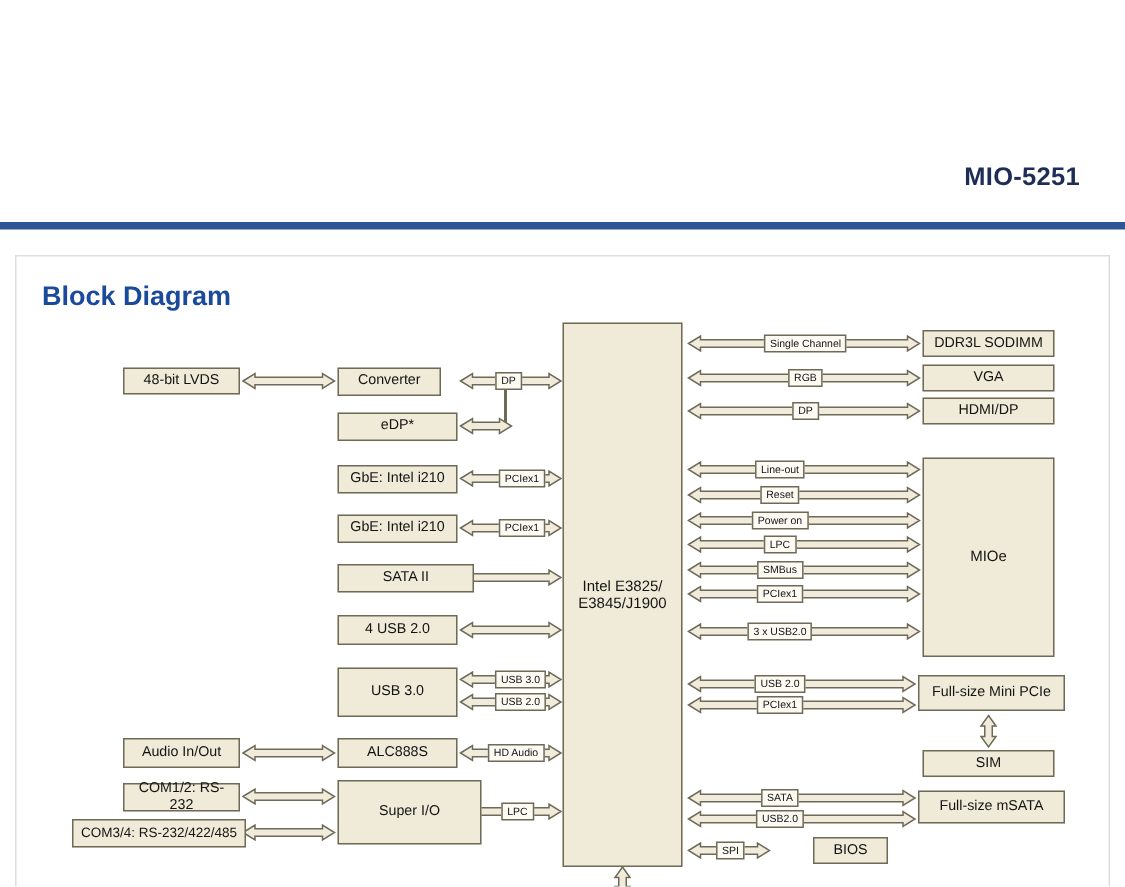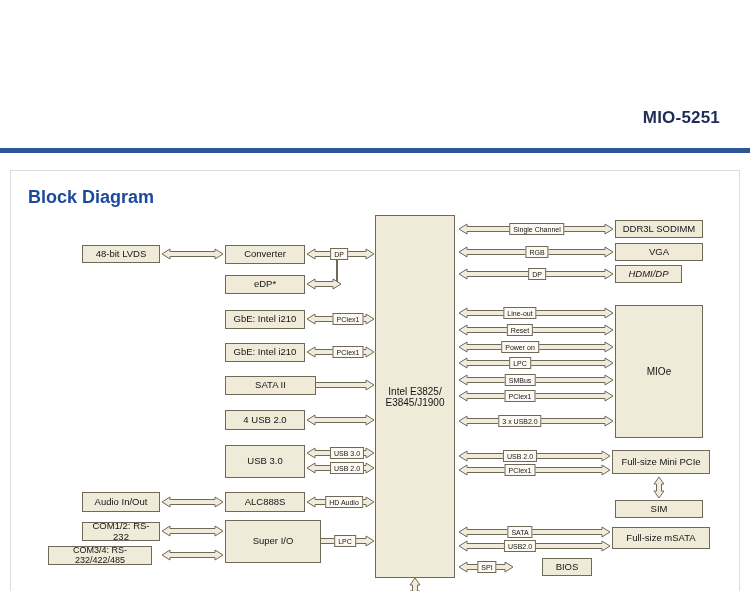--- a/index.html
+++ b/index.html
@@ -50,41 +50,41 @@
 <div>
 
   <div class="model">MIO-5251</div>
   <div class="rule"></div>
   <div class="frame"></div>
   <div class="section-title">Block Diagram</div>
 
   <div>
 
     <div class="blk" style="left:82px;top:245px;width:78px;height:18px;">48-bit LVDS</div>
-    <div class="blk" style="left:225px;top:245px;width:80px;height:19px;">Converter</div>
+    <div class="blk" style="left:225px;top:245px;width:69px;height:19px;">Converter</div>
     <div class="blk" style="left:225px;top:275px;width:80px;height:19px;">eDP*</div>
     <div class="blk" style="left:225px;top:310px;width:80px;height:19px;">GbE: Intel i210</div>
     <div class="blk" style="left:225px;top:343px;width:80px;height:19px;">GbE: Intel i210</div>
     <div class="blk" style="left:225px;top:376px;width:91px;height:19px;">SATA II</div>
     <div class="blk" style="left:225px;top:410px;width:80px;height:20px;">4 USB 2.0</div>
     <div class="blk" style="left:225px;top:445px;width:80px;height:33px;">USB 3.0</div>
     <div class="blk" style="left:82px;top:492px;width:78px;height:20px;">Audio In/Out</div>
     <div class="blk" style="left:225px;top:492px;width:80px;height:20px;">ALC888S</div>
     <div class="blk" style="left:82px;top:522px;width:78px;height:19px;">COM1/2: RS-232</div>
-    <div class="blk" style="left:48px;top:546px;width:104px;height:19px;font-size:9px;">COM3/4: RS-232/422/485</div>
+    <div class="blk" style="left:48px;top:546px;width:116px;height:19px;font-size:9px;">COM3/4: RS-232/422/485</div>
     <div class="blk" style="left:225px;top:520px;width:96px;height:43px;">Super I/O</div>
 
     <div class="blk cpu" style="left:375px;top:215px;width:80px;height:363px;">
       <span>Intel E3825/</span>
       <span>E3845/J1900</span>
     </div>
 
     <div class="blk" style="left:615px;top:220px;width:88px;height:18px;">DDR3L SODIMM</div>
     <div class="blk" style="left:615px;top:243px;width:88px;height:18px;">VGA</div>
-    <div class="blk" style="left:615px;top:265px;width:67px;height:18px;font-style:italic;">HDMI/DP</div>
+    <div class="blk" style="left:615px;top:265px;width:88px;height:18px;">HDMI/DP</div>
     <div class="blk" style="left:615px;top:305px;width:88px;height:133px;font-size:10px;">MIOe</div>
     <div class="blk" style="left:612px;top:450px;width:98px;height:24px;">Full-size Mini PCIe</div>
     <div class="blk" style="left:615px;top:500px;width:88px;height:18px;">SIM</div>
     <div class="blk" style="left:612px;top:527px;width:98px;height:22px;">Full-size mSATA</div>
     <div class="blk" style="left:515px;top:558px;width:50px;height:18px;margin-left:27px;">BIOS</div>
 
     <div class="arr-h" style="left:161px;top:248px;width:63px;">
         <svg width="63" height="12" viewBox="0 0 63 12">
           <polygon points="1,6 9,1 9,3.5 54,3.5 54,1 62,6 54,11 54,8.5 9,8.5 9,11" fill="#F1EBDB" stroke="#6E6A57" stroke-width="1"></polygon>
         </svg>

